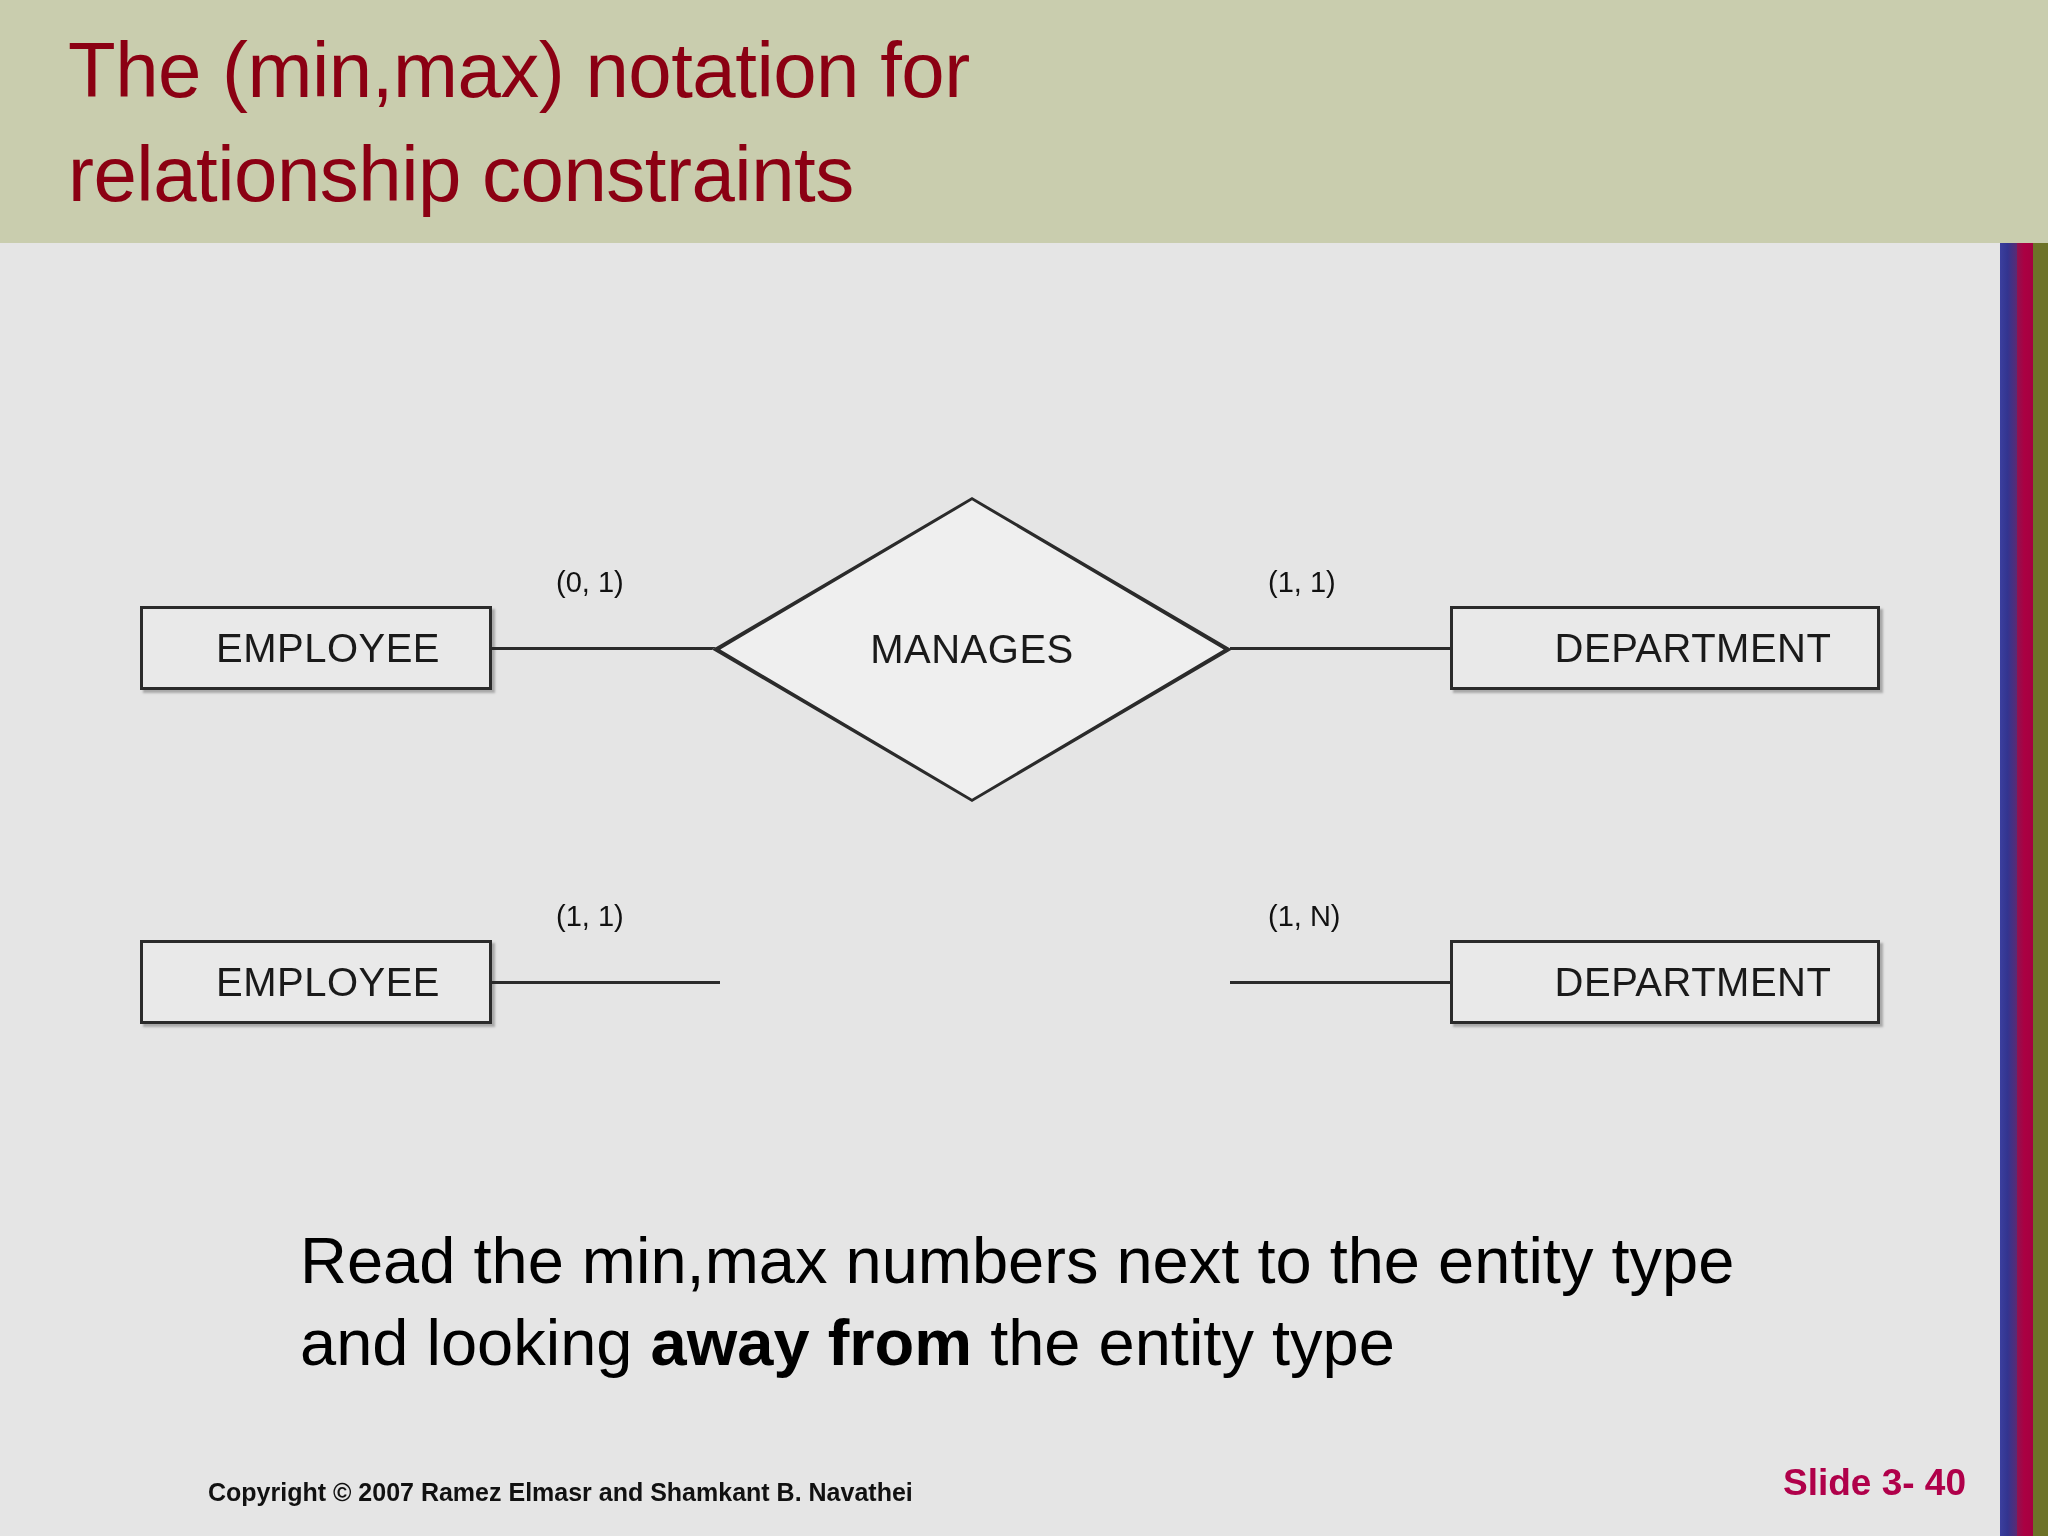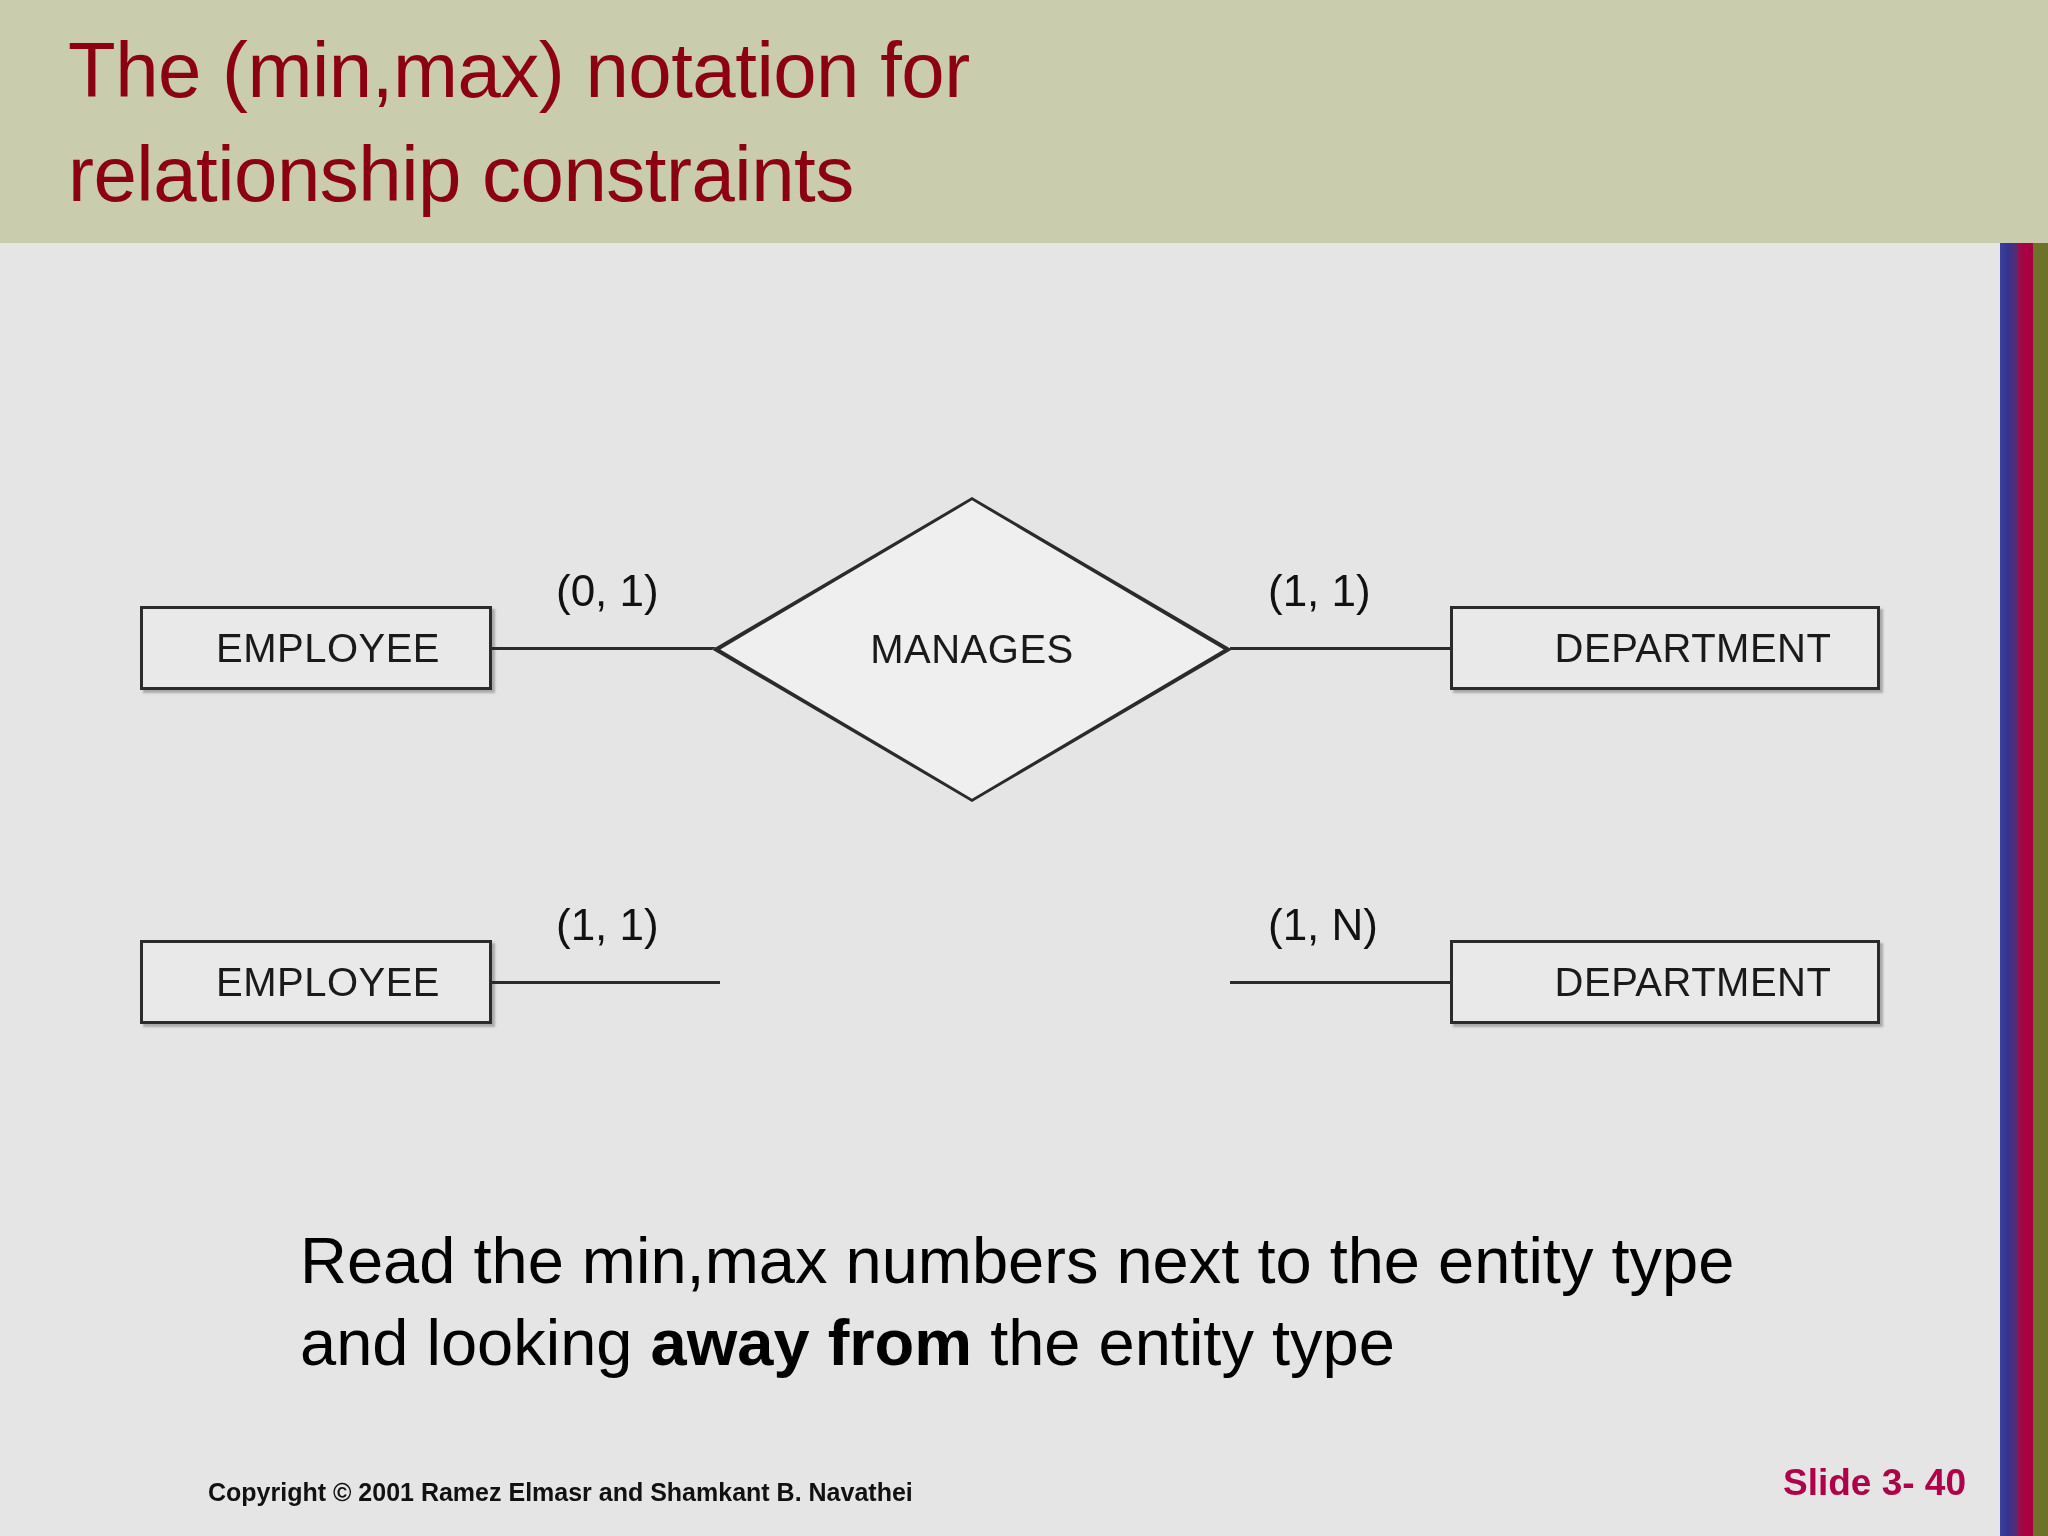--- a/index.html
+++ b/index.html
@@ -155,21 +155,21 @@
     color: #1a1a1a;
     letter-spacing: 0.5px;
     white-space: nowrap;
   }
 
   
   .card-label {
     position: absolute;
     top: 70px;
     font-family: "Liberation Sans", sans-serif;
-    font-size: 44px;
+    font-size: 29px;
     font-weight: 400;
     color: #111111;
     white-space: nowrap;
   }
   .card-left  { left: 416px;  }
   .card-right { left: 1128px; }
 
   
   .body-text {
     position: absolute;
@@ -256,16 +256,16 @@
       <div class="card-label card-right">(1, N)</div>
       <div class="entity-box entity-right">
         <span class="entity-label">DEPARTMENT</span>
       </div>
     </div>
 
   </div>
 
   <div class="body-text"><span>Read the min,max numbers next to the entity type and looking </span><b>away from</b><span> the entity type</span></div>
 
-  <div class="footer-copyright">Copyright © 2001 Ramez Elmasr and Shamkant B. Navathei</div>
+  <div class="footer-copyright">Copyright © 2007 Ramez Elmasr and Shamkant B. Navathei</div>
   <div class="footer-slide-number">Slide 3- 40</div>
 
 </div>
 
 </body></html>

